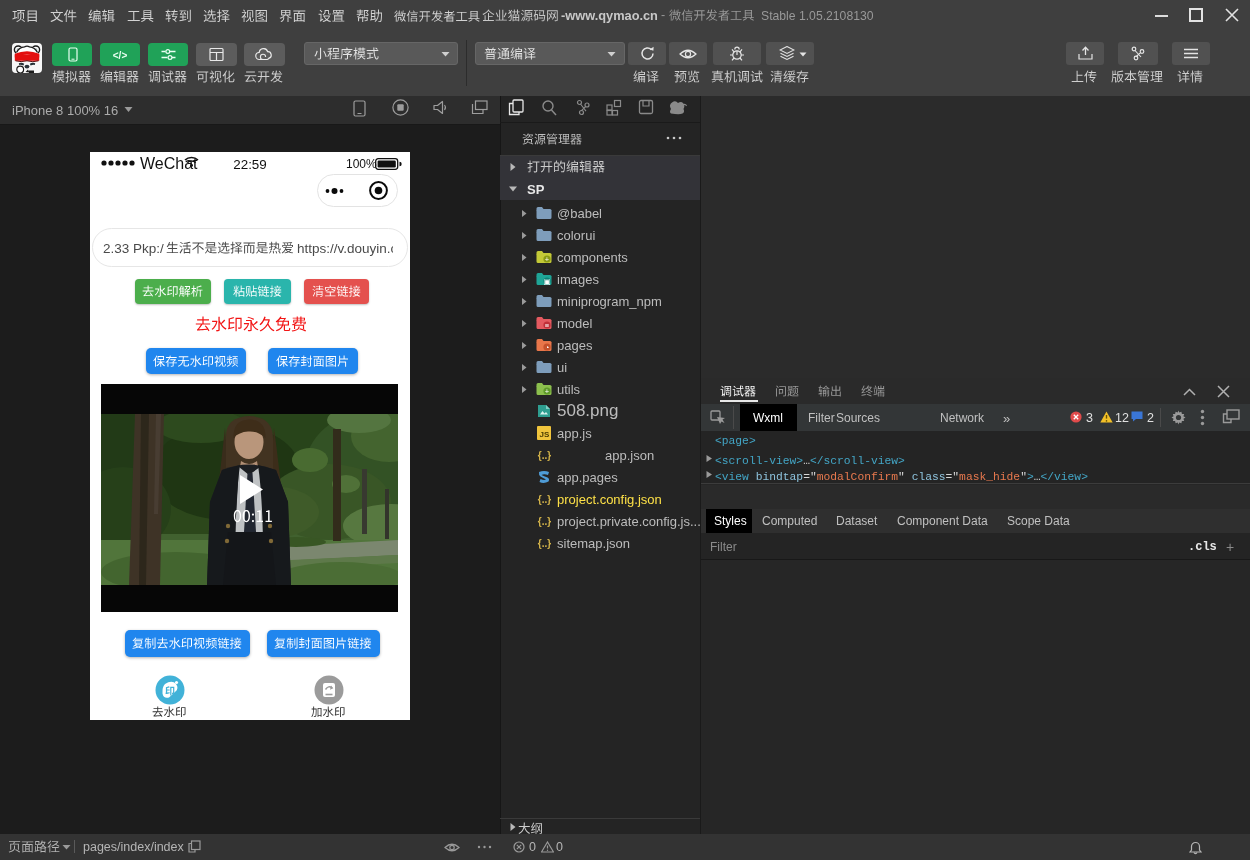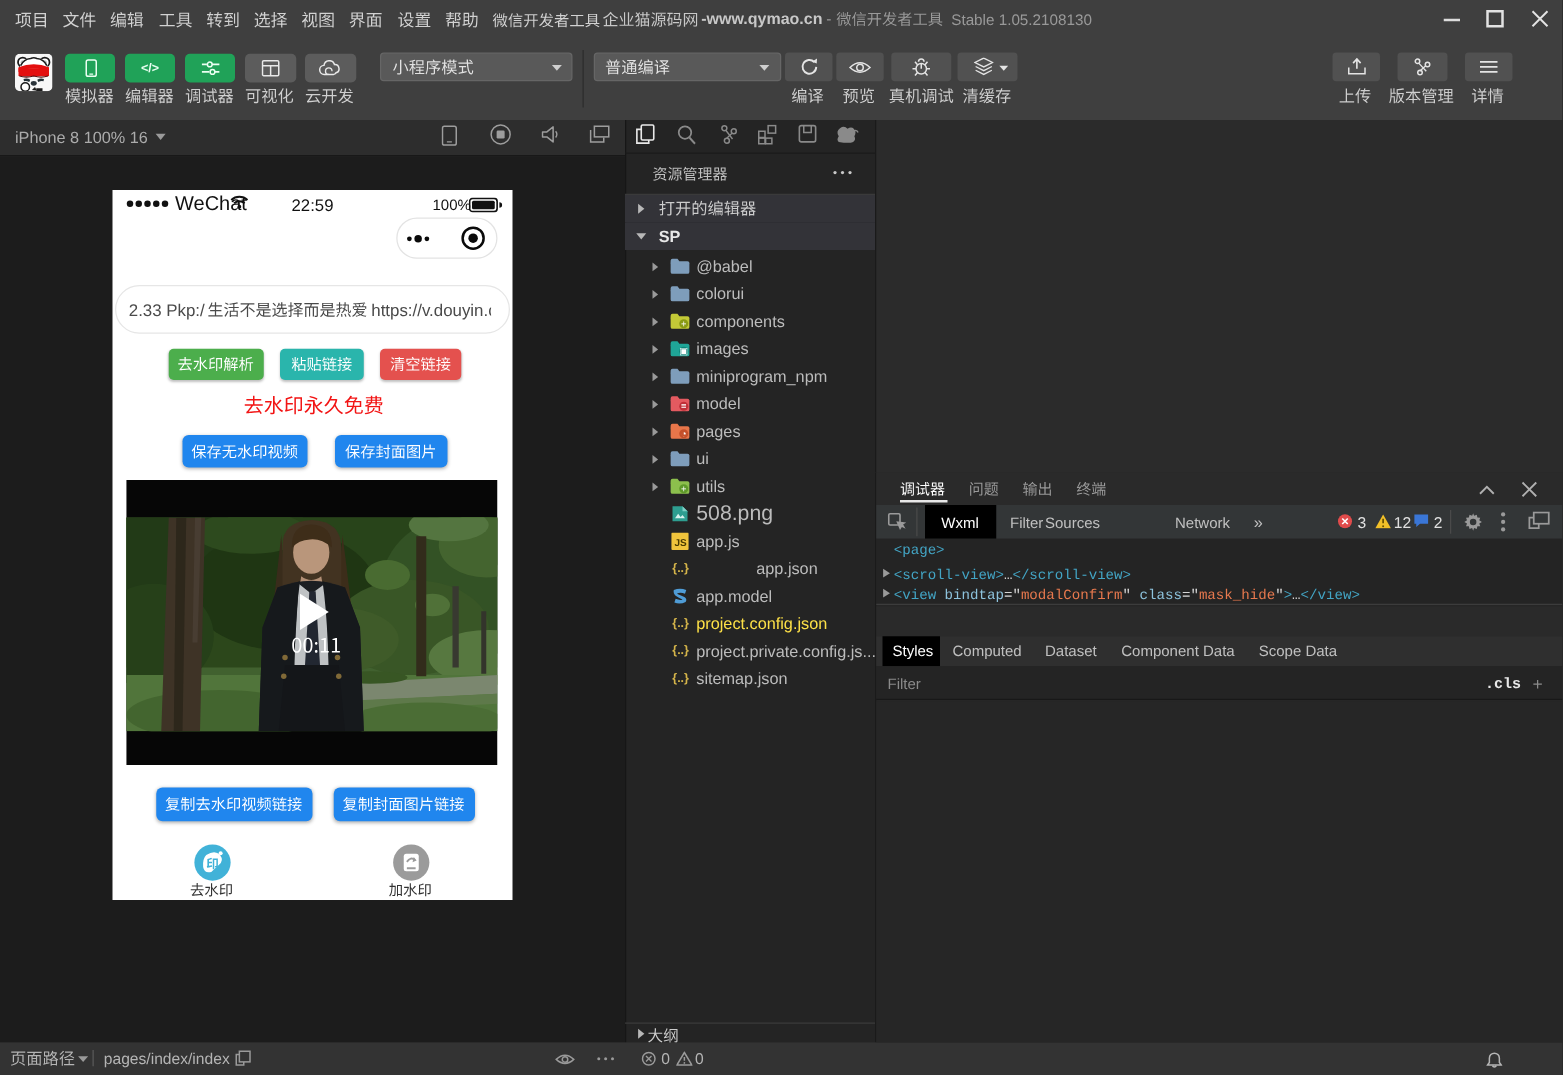--- a/index.html
+++ b/index.html
@@ -583,21 +583,21 @@
 <svg class="abs" style="left:537px;top:426px" width="14" height="14">
     <rect width="14" height="14" rx="1" fill="#f0c43c"></rect>
     <text x="7.5" y="11" font-size="8" text-anchor="middle" fill="#4a3b00" font-family="Liberation Sans" font-weight="bold">JS</text>
   </svg>
 <div class="lat" style="left:557px;top:433px;font-size:13px;color:#bcbcbc;font-weight:400;letter-spacing:0px;font-family:'Liberation Sans',sans-serif;line-height:0;text-align:center;"><span style="line-height:normal;display:inline-block;transform:translateY(-50%)">app.js</span></div>
 <div class="lat" style="left:544.5px;top:455px;font-size:10px;color:#d4b44a;font-weight:700;letter-spacing:0px;font-family:'Liberation Sans',sans-serif;line-height:0;transform:translateX(-50%);"><span style="line-height:normal;display:inline-block;transform:translateY(-50%)">{..}</span></div>
 <div class="lat" style="left:557px;top:455px;font-size:13px;color:#bcbcbc;font-weight:400;letter-spacing:0px;font-family:'Liberation Sans',sans-serif;line-height:0;margin-left:48px;"><span style="line-height:normal;display:inline-block;transform:translateY(-50%)">app.json</span></div>
 <svg class="abs" style="left:537px;top:470px" width="14" height="14">
     <path d="M2 2 Q7 0 12 2 L11 5 Q7 3.5 4.5 5 Q7 6 10.5 7.5 Q13 9 11.5 11.5 Q7 14 2.5 12 L3.5 9 Q7 10.5 9 9.5 Q6 8 3.5 6.5 Q1.5 5 2 2 Z" fill="#4f9cd6"></path>
   </svg>
-<div class="lat" style="left:557px;top:477px;font-size:13px;color:#bcbcbc;font-weight:400;letter-spacing:0px;font-family:'Liberation Sans',sans-serif;line-height:0;"><span style="line-height:normal;display:inline-block;transform:translateY(-50%)">app.model</span></div>
+<div class="lat" style="left:557px;top:477px;font-size:13px;color:#bcbcbc;font-weight:400;letter-spacing:0px;font-family:'Liberation Sans',sans-serif;line-height:0;"><span style="line-height:normal;display:inline-block;transform:translateY(-50%)">app.pages</span></div>
 <div class="lat" style="left:544.5px;top:499px;font-size:10px;color:#d4b44a;font-weight:700;letter-spacing:0px;font-family:'Liberation Sans',sans-serif;line-height:0;transform:translateX(-50%);"><span style="line-height:normal;display:inline-block;transform:translateY(-50%)">{..}</span></div>
 <div class="lat" style="left:557px;top:499px;font-size:13px;color:#fde047;font-weight:400;letter-spacing:0px;font-family:'Liberation Sans',sans-serif;line-height:0;"><span style="line-height:normal;display:inline-block;transform:translateY(-50%)">project.config.json</span></div>
 <div class="lat" style="left:544.5px;top:521px;font-size:10px;color:#d4b44a;font-weight:700;letter-spacing:0px;font-family:'Liberation Sans',sans-serif;line-height:0;transform:translateX(-50%);"><span style="line-height:normal;display:inline-block;transform:translateY(-50%)">{..}</span></div>
 <div class="lat" style="left:557px;top:521px;font-size:13px;color:#bcbcbc;font-weight:400;letter-spacing:0px;font-family:'Liberation Sans',sans-serif;line-height:0;"><span style="line-height:normal;display:inline-block;transform:translateY(-50%)">project.private.config.js...</span></div>
 <div class="lat" style="left:544.5px;top:543px;font-size:10px;color:#d4b44a;font-weight:700;letter-spacing:0px;font-family:'Liberation Sans',sans-serif;line-height:0;transform:translateX(-50%);"><span style="line-height:normal;display:inline-block;transform:translateY(-50%)">{..}</span></div>
 <div class="lat" style="left:557px;top:543px;font-size:13px;color:#bcbcbc;font-weight:400;letter-spacing:0px;font-family:'Liberation Sans',sans-serif;line-height:0;"><span style="line-height:normal;display:inline-block;transform:translateY(-50%)">sitemap.json</span></div>
 <div style="position:absolute;left:500px;top:818px;width:200px;height:1px;background:#3a3a3a"></div>
 <svg class="abs" style="left:509px;top:822px" width="8" height="10">
     <path d="M1.5 1 L6.5 5 L1.5 9 Z" fill="#b8b8b8"></path>
   </svg>

